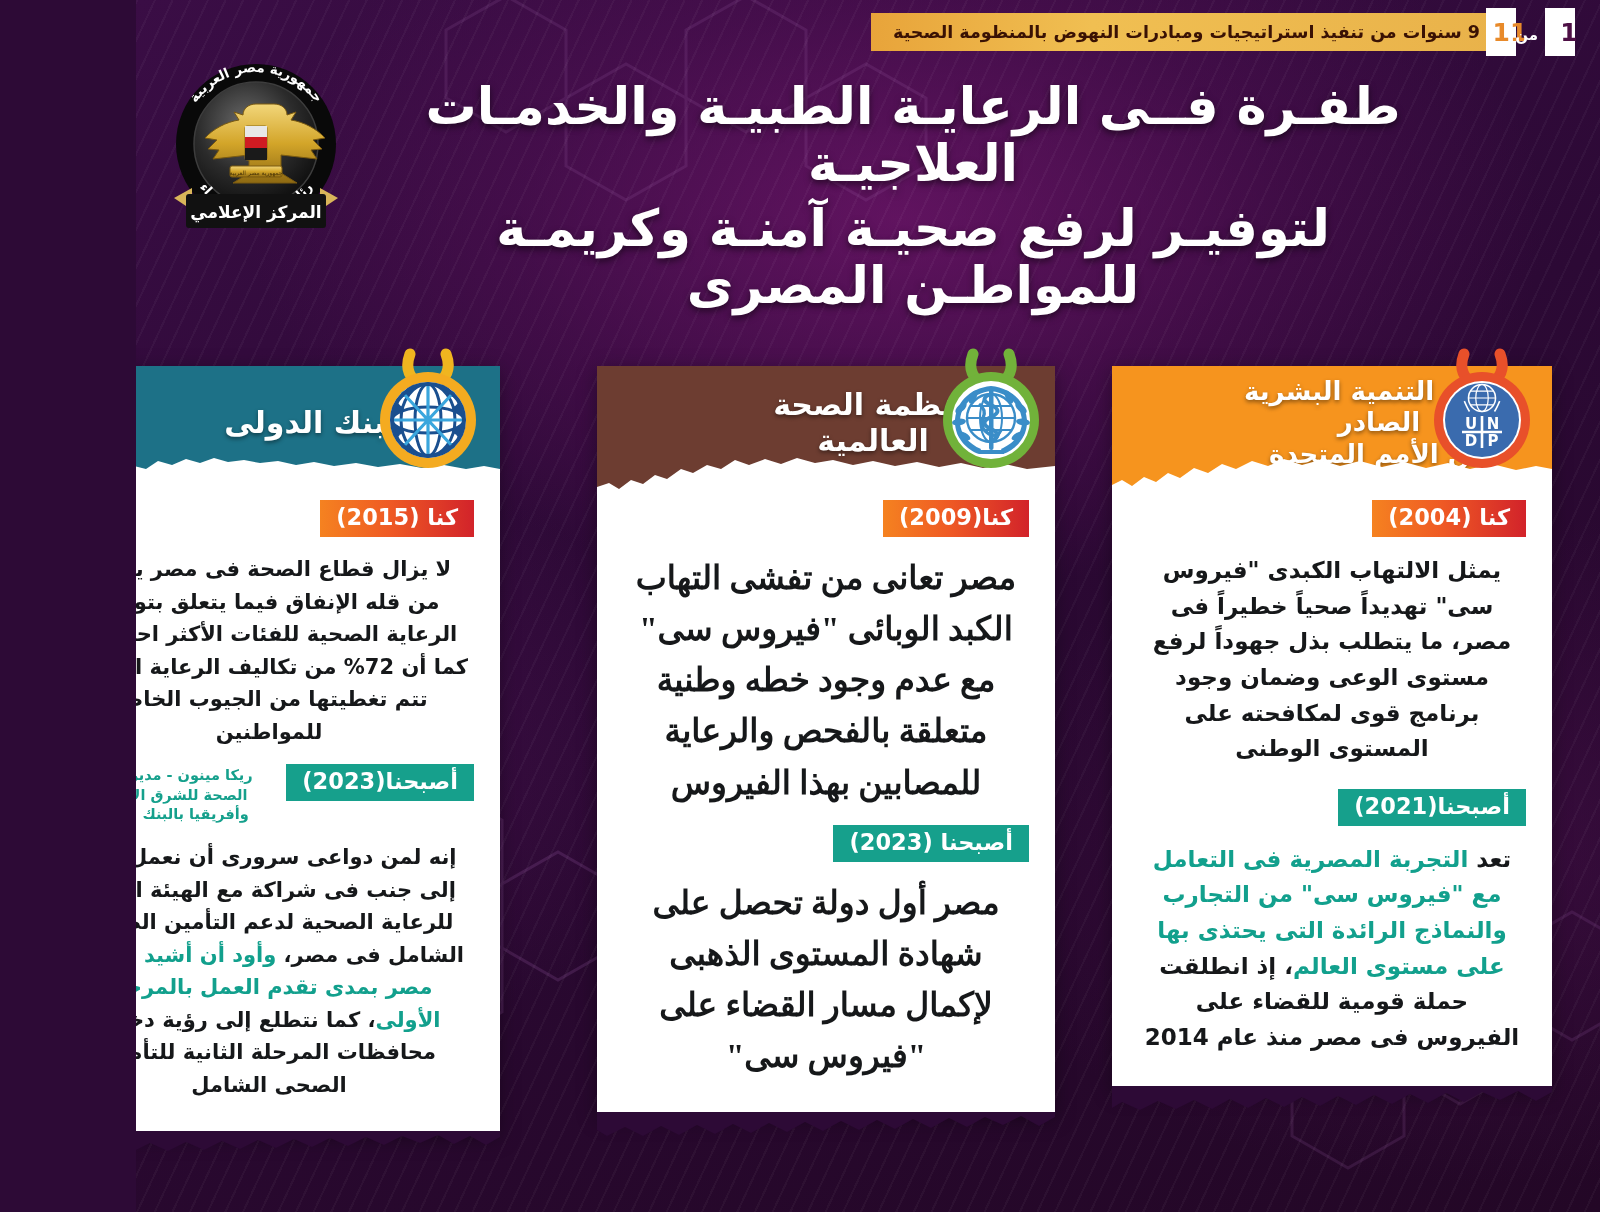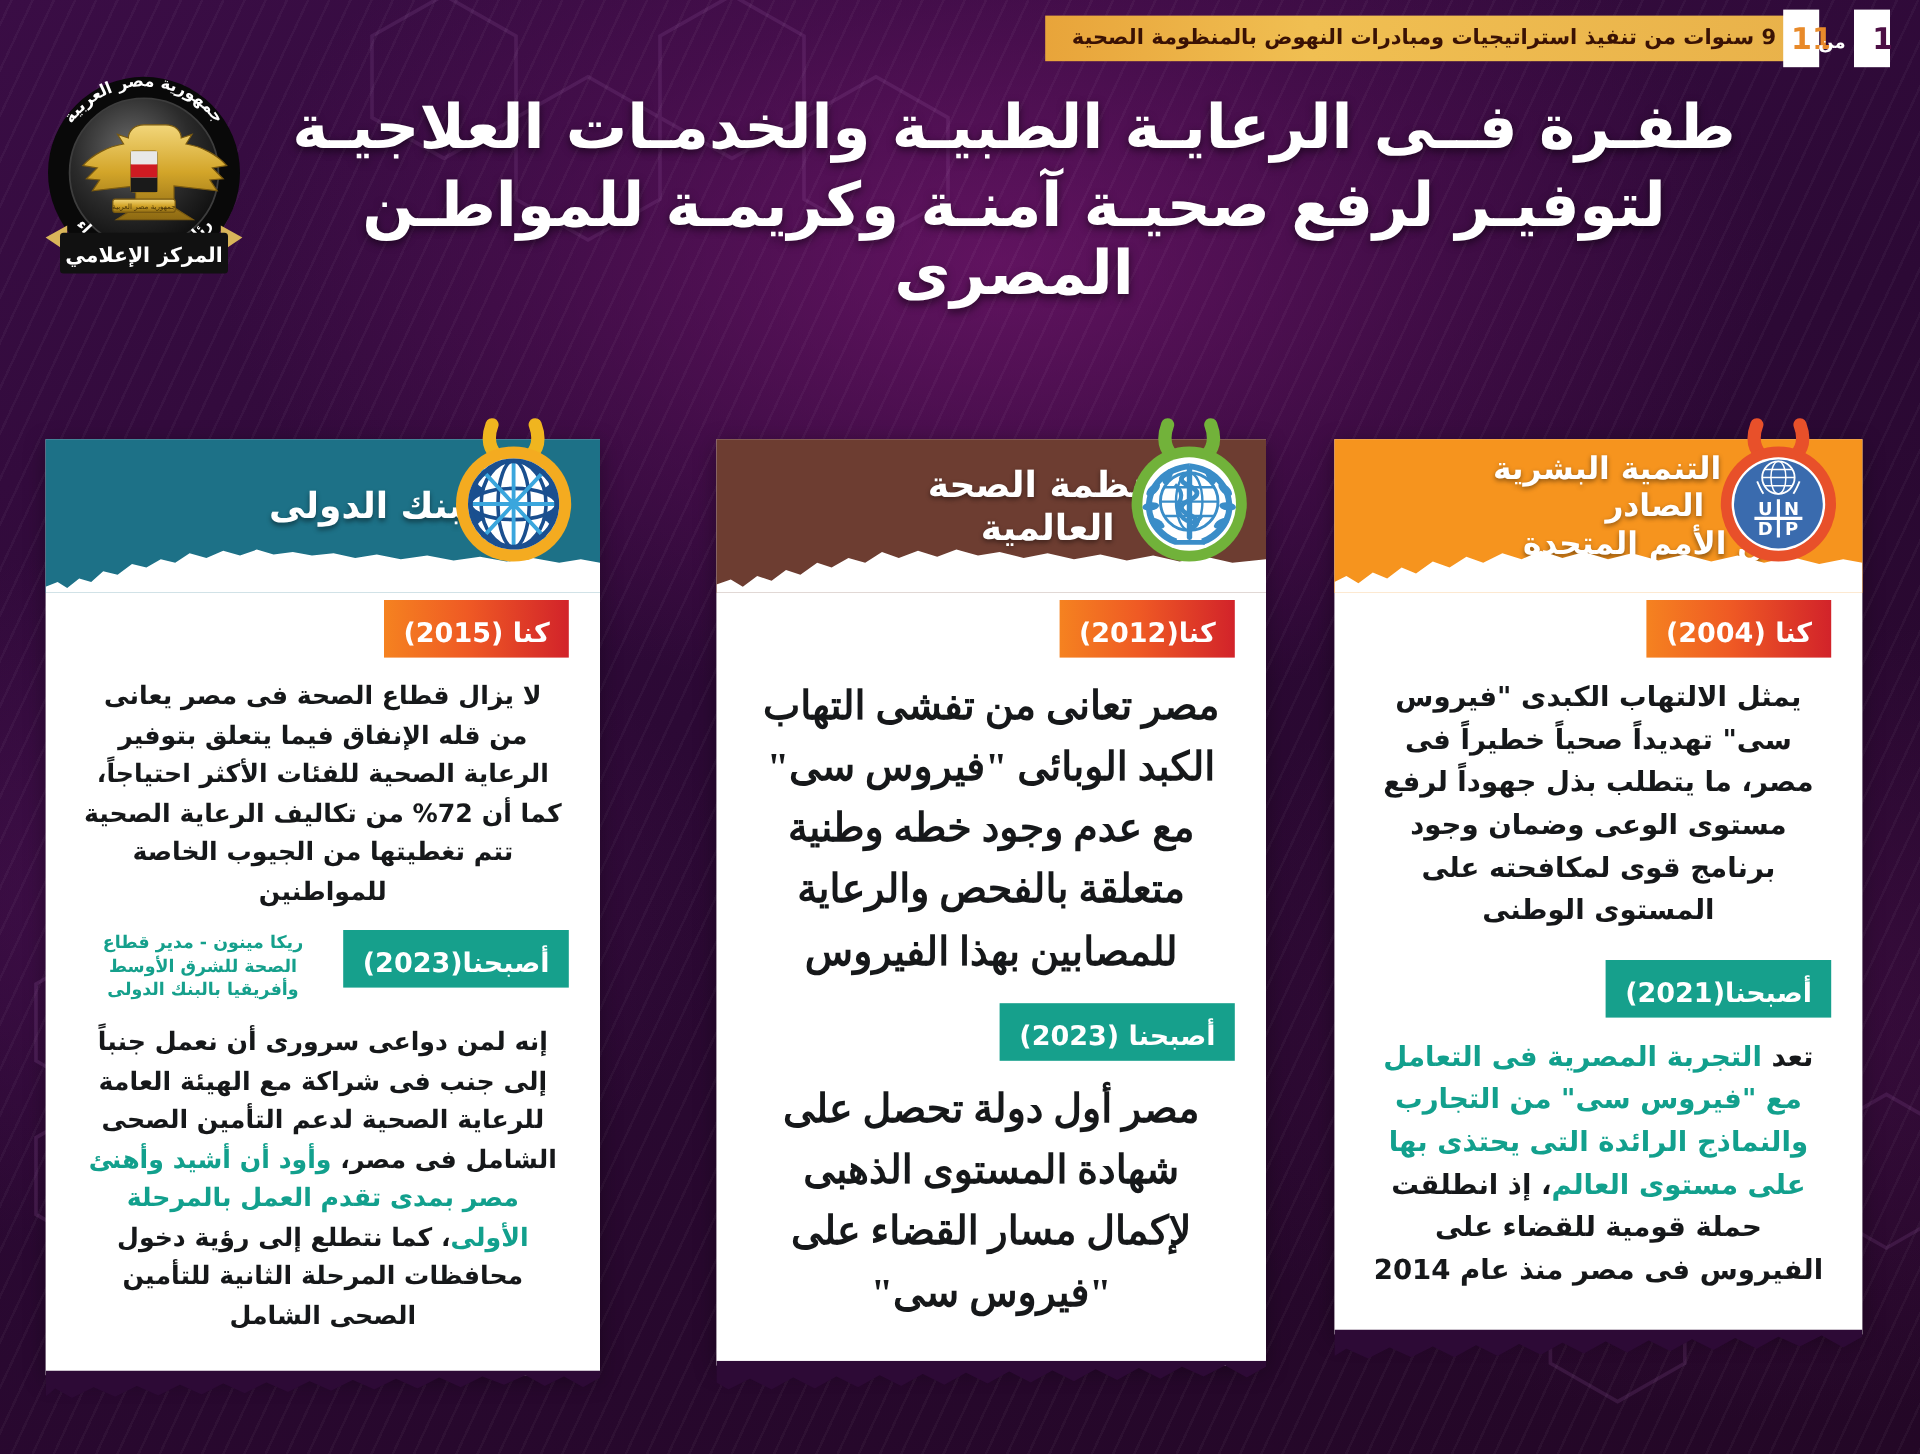--- a/index.html
+++ b/index.html
@@ -6,21 +6,21 @@
   * { box-sizing: border-box; margin:0; padding:0; }
   html,body { width:1600px; height:1212px; }
   body{
     font-family:"DejaVu Sans","Liberation Sans",sans-serif;
     background:#2d0a36;
     position:relative;
     overflow:hidden;
   }
   #stage{
     position:absolute; inset:0;
-    width:1600px; height:1212px;
+    width:1464px; height:1212px;
     background:
       radial-gradient(ellipse 900px 520px at 52% 18%, rgba(128,25,120,.60) 0%, rgba(96,18,96,.35) 42%, rgba(45,10,54,0) 72%),
       radial-gradient(ellipse 700px 420px at 8% 62%, rgba(90,22,98,.38) 0%, rgba(45,10,54,0) 70%),
       radial-gradient(ellipse 760px 480px at 92% 70%, rgba(88,20,92,.34) 0%, rgba(45,10,54,0) 70%),
       linear-gradient(160deg,#3a0d45 0%,#2c0935 45%,#230726 100%);
     overflow:hidden;
   }
   
   #stage:before{
     content:""; position:absolute; inset:-20%;
@@ -96,21 +96,21 @@
   }
   .torn-top svg,.torn-bot svg{display:block;width:100%;height:100%}
   .torn-bot{ position:absolute; left:0; right:0; bottom:-26px; height:30px;}
 
   .medal{ position:absolute; top:-18px; z-index:6; width:112px; height:130px;}
   .medal svg{display:block}
 
   .body{ padding:6px 26px 26px; }
   .badge{
     display:inline-block; color:#fff; font-weight:bold; font-size:22.5px;
-    padding:15px 16px 7px; white-space:nowrap;
+    padding:4px 16px 7px; white-space:nowrap;
   }
   .badge-row{ display:flex; align-items:flex-start; gap:12px; }
   .badge-knew{ background:linear-gradient(90deg,#f58220 0%,#ef5a24 45%,#d2232a 100%); }
   .badge-now{ background:#16a08c; }
   .attrib{
     color:#15a08c; font-weight:bold; font-size:14.5px; line-height:1.35;
     flex:1; text-align:center; padding-top:2px;
   }
   p.para{
     font-weight:bold; color:#16181a; line-height:1.55;
@@ -333,21 +333,21 @@
       <div class="card-head">
         <div class="htxt">منظمة الصحة العالمية</div>
         <div class="torn-top">
           <svg viewBox="0 0 458 46" preserveAspectRatio="none" xmlns="http://www.w3.org/2000/svg">
             <path d="M0 46 L0 38 L12 34 L22 40 L34 31 L46 35 L58 26 L70 30 L84 20 L96 24 L110 16 L124 20 L138 11 L152 16 L168 10 L184 15 L200 9 L218 14 L236 11 L256 16 L276 12 L298 17 L320 13 L342 18 L364 14 L386 19 L408 15 L430 20 L458 17 L458 46 Z" fill="#ffffff"></path>
           </svg>
         </div>
       </div>
       <div class="body">
         <div class="badge-row">
-          <span class="badge badge-knew">كنا(2012)</span>
+          <span class="badge badge-knew">كنا(2009)</span>
         </div>
         <p class="para">مصر تعانى من تفشى التهاب الكبد الوبائى "فيروس سى" مع عدم وجود خطه وطنية متعلقة بالفحص والرعاية للمصابين بهذا الفيروس</p>
         <div class="spacer8"></div>
         <div class="badge-row">
           <span class="badge badge-now">أصبحنا (2023)</span>
         </div>
         <p class="para">مصر أول دولة تحصل على شهادة المستوى الذهبى لإكمال مسار القضاء على "فيروس سى"</p>
       </div>
       <div class="torn-bot">
         <svg viewBox="0 0 458 30" preserveAspectRatio="none" xmlns="http://www.w3.org/2000/svg">

